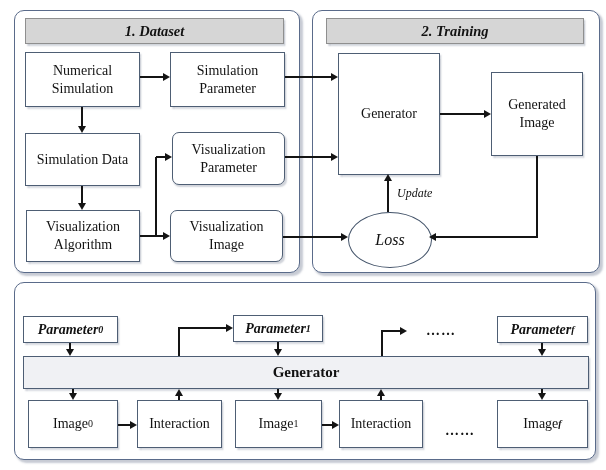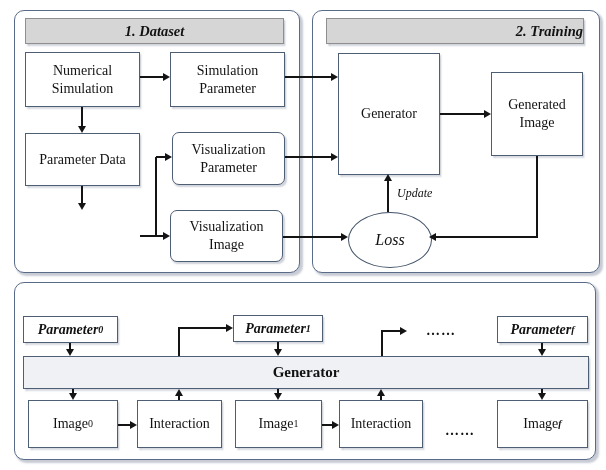--- a/index.html
+++ b/index.html
@@ -52,35 +52,38 @@
 
 <div id="canvas">
 
   <div class="panel" style="left:14px;top:10px;width:284px;height:261px;"></div>
   <div class="panel" style="left:312px;top:10px;width:286px;height:261px;"></div>
   <div class="panel" style="left:14px;top:282px;width:580px;height:176px;"></div>
 
   <div class="hdr" style="left:25px;top:18px;width:257px;height:24px;">
     <span>1. Dataset</span>
   </div>
-  <div class="hdr" style="left:326px;top:18px;width:256px;height:24px;justify-content:flex-end;">
+  <div class="hdr" style="left:326px;top:18px;width:256px;height:24px;">
     <span>2. Training</span>
   </div>
 
   <div class="box" style="left:25px;top:52px;width:115px;height:55px;">
     <span>Numerical Simulation</span>
   </div>
   <div class="box" style="left:170px;top:52px;width:115px;height:55px;">
     <span>Simulation Parameter</span>
   </div>
   <div class="box" style="left:25px;top:133px;width:115px;height:53px;">
-    <span>Parameter Data</span>
+    <span>Simulation Data</span>
   </div>
   <div class="box" style="left:172px;top:132px;width:113px;height:53px;border-radius:7px;">
     <span>Visualization Parameter</span>
+  </div>
+  <div class="box" style="left:26px;top:210px;width:114px;height:52px;">
+    <span>Visualization Algorithm</span>
   </div>
   <div class="box" style="left:170px;top:210px;width:113px;height:52px;border-radius:7px;">
     <span>Visualization Image</span>
   </div>
 
   <div class="box" style="left:338px;top:53px;width:102px;height:122px;">
     <span>Generator</span>
   </div>
   <div class="box" style="left:491px;top:72px;width:92px;height:84px;">
     <span>Generated Image</span>

